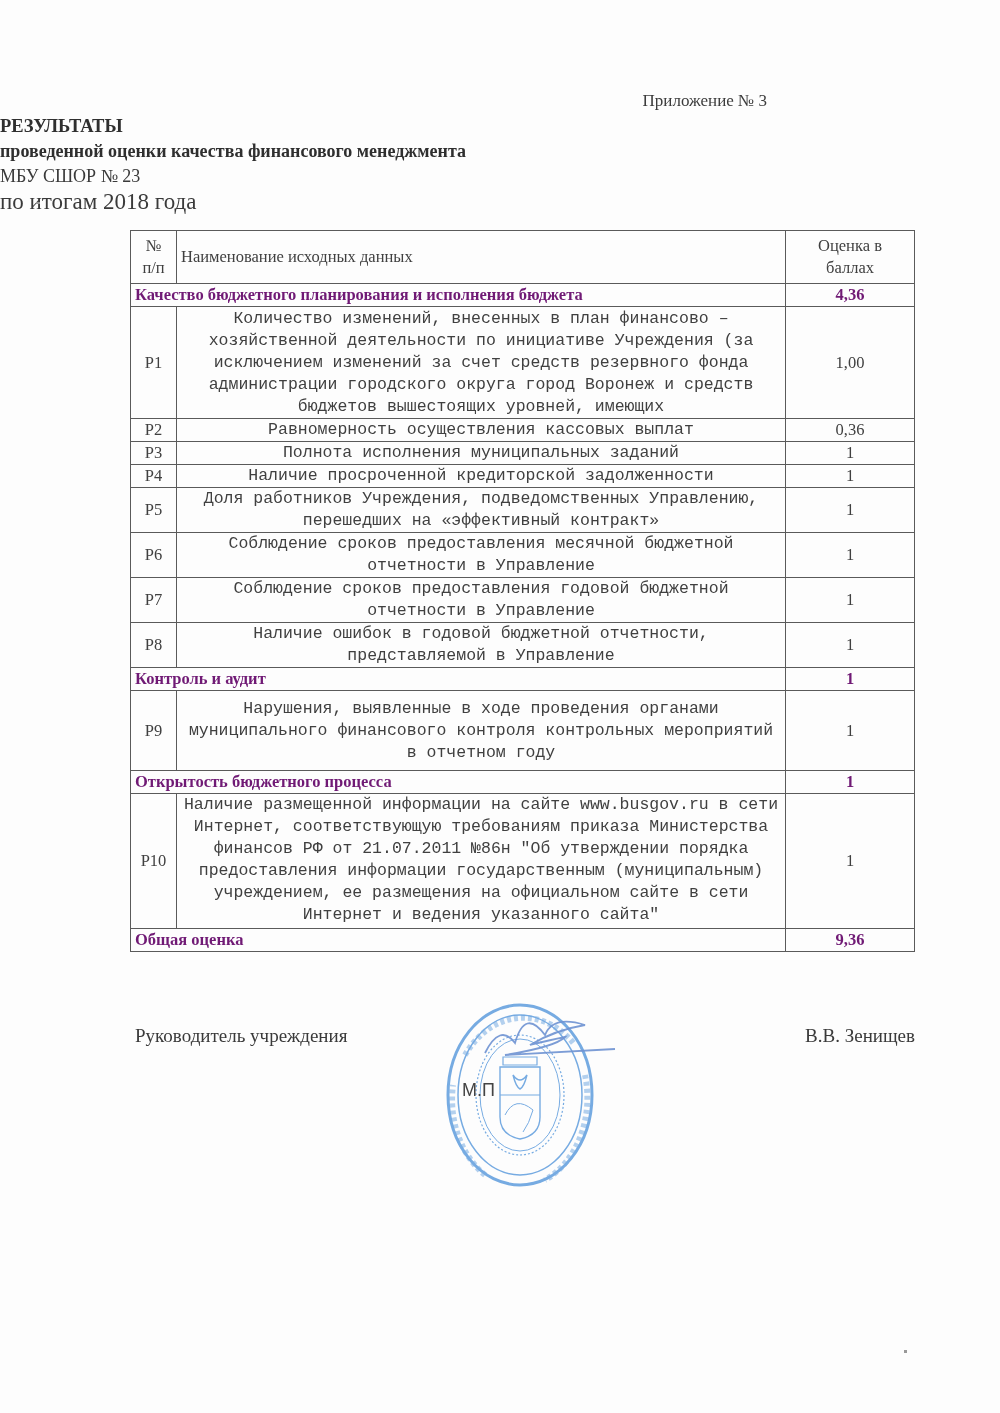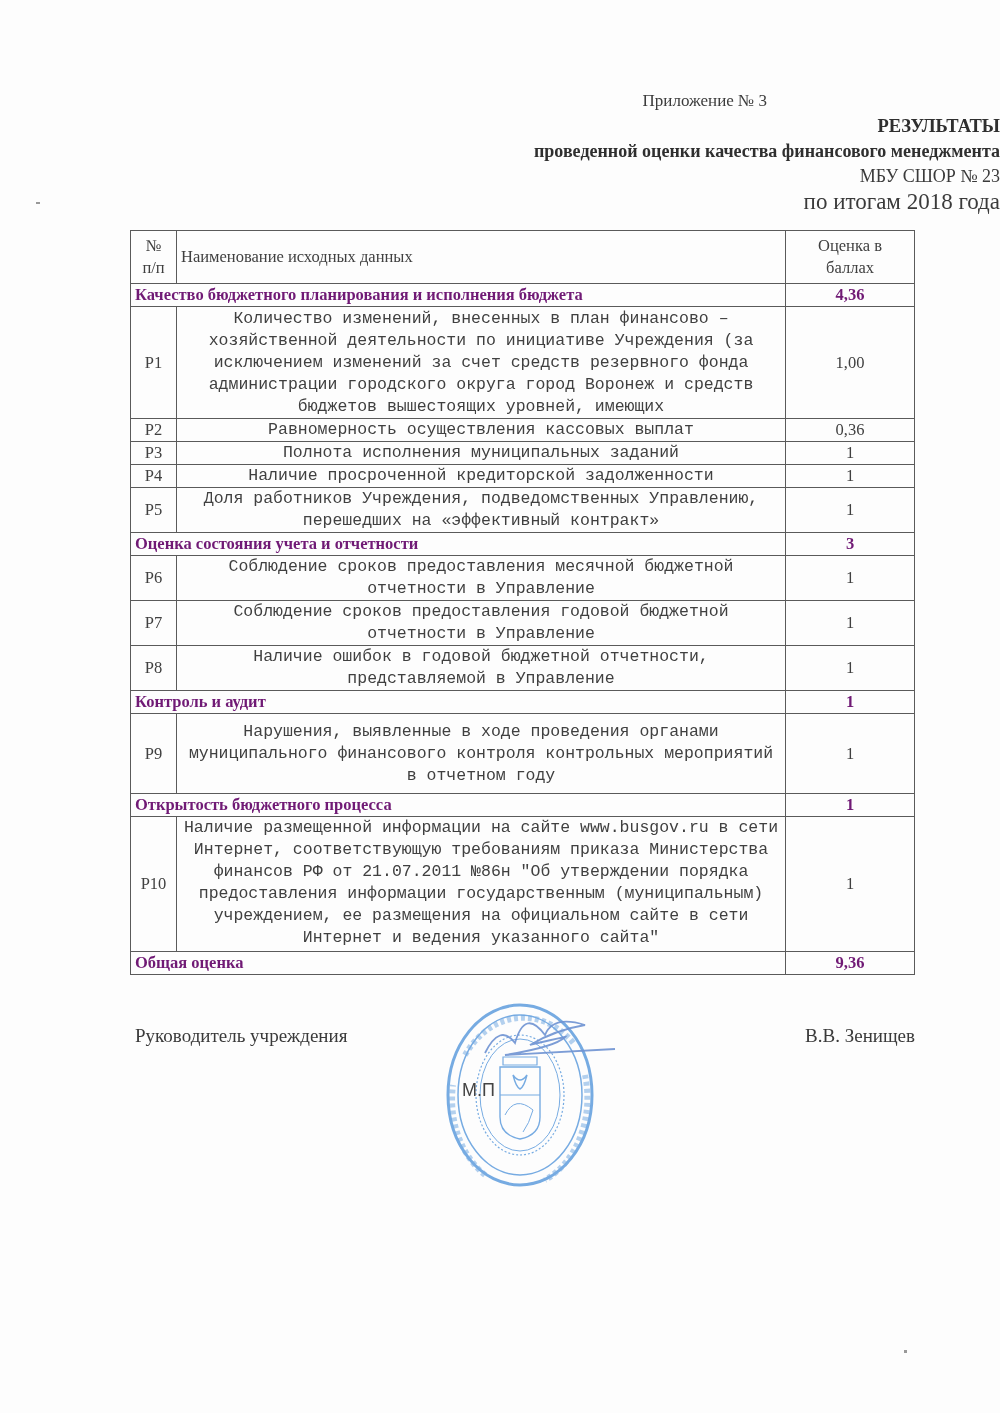--- a/index.html
+++ b/index.html
@@ -11,21 +11,21 @@
     font-family: "Liberation Serif", "DejaVu Serif", serif;
     color: #3a3a3a;
   }
   .page { position: absolute; left: 0; top: 0; width: 852px; height: 1413px; }
   .appendix {
     position: absolute; right: 85px; top: 91px;
     font-size: 17px; color: #3c3c3c;
   }
   .title-block {
     position: absolute; left: 0; width: 1000px; top: 114px;
-    text-align: right; line-height: 25px;
+    text-align: left; line-height: 25px;
   }
   .title-main { font-size: 18.5px; font-weight: bold; color: #2f2f2f; }
   .title-sub { font-size: 18px; font-weight: bold; color: #2f2f2f; }
   .title-org { font-size: 18px; color: #3a3a3a; }
   .title-period { font-size: 23px; color: #3a3a3a; }
 
   table.results {
     position: absolute; left: 130px; top: 230px;
     width: 785px;
     border-collapse: collapse;
@@ -110,24 +110,20 @@
         <td class="col-num">P4</td>
         <td class="text">Наличие просроченной кредиторской задолженности</td>
         <td class="col-score">1</td>
       </tr>
       <tr class="item">
         <td class="col-num">P5</td>
         <td class="text">Доля работников Учреждения, подведомственных Управлению, перешедших на «эффективный контракт»</td>
         <td class="col-score">1</td>
       </tr>
 
-      <tr class="section">
-        <td colspan="2">Оценка состояния учета и отчетности</td>
-        <td class="col-score">3</td>
-      </tr>
       <tr class="item">
         <td class="col-num">P6</td>
         <td class="text">Соблюдение сроков предоставления месячной бюджетной отчетности в Управление</td>
         <td class="col-score">1</td>
       </tr>
       <tr class="item">
         <td class="col-num">P7</td>
         <td class="text">Соблюдение сроков предоставления годовой бюджетной отчетности в Управление</td>
         <td class="col-score">1</td>
       </tr>

